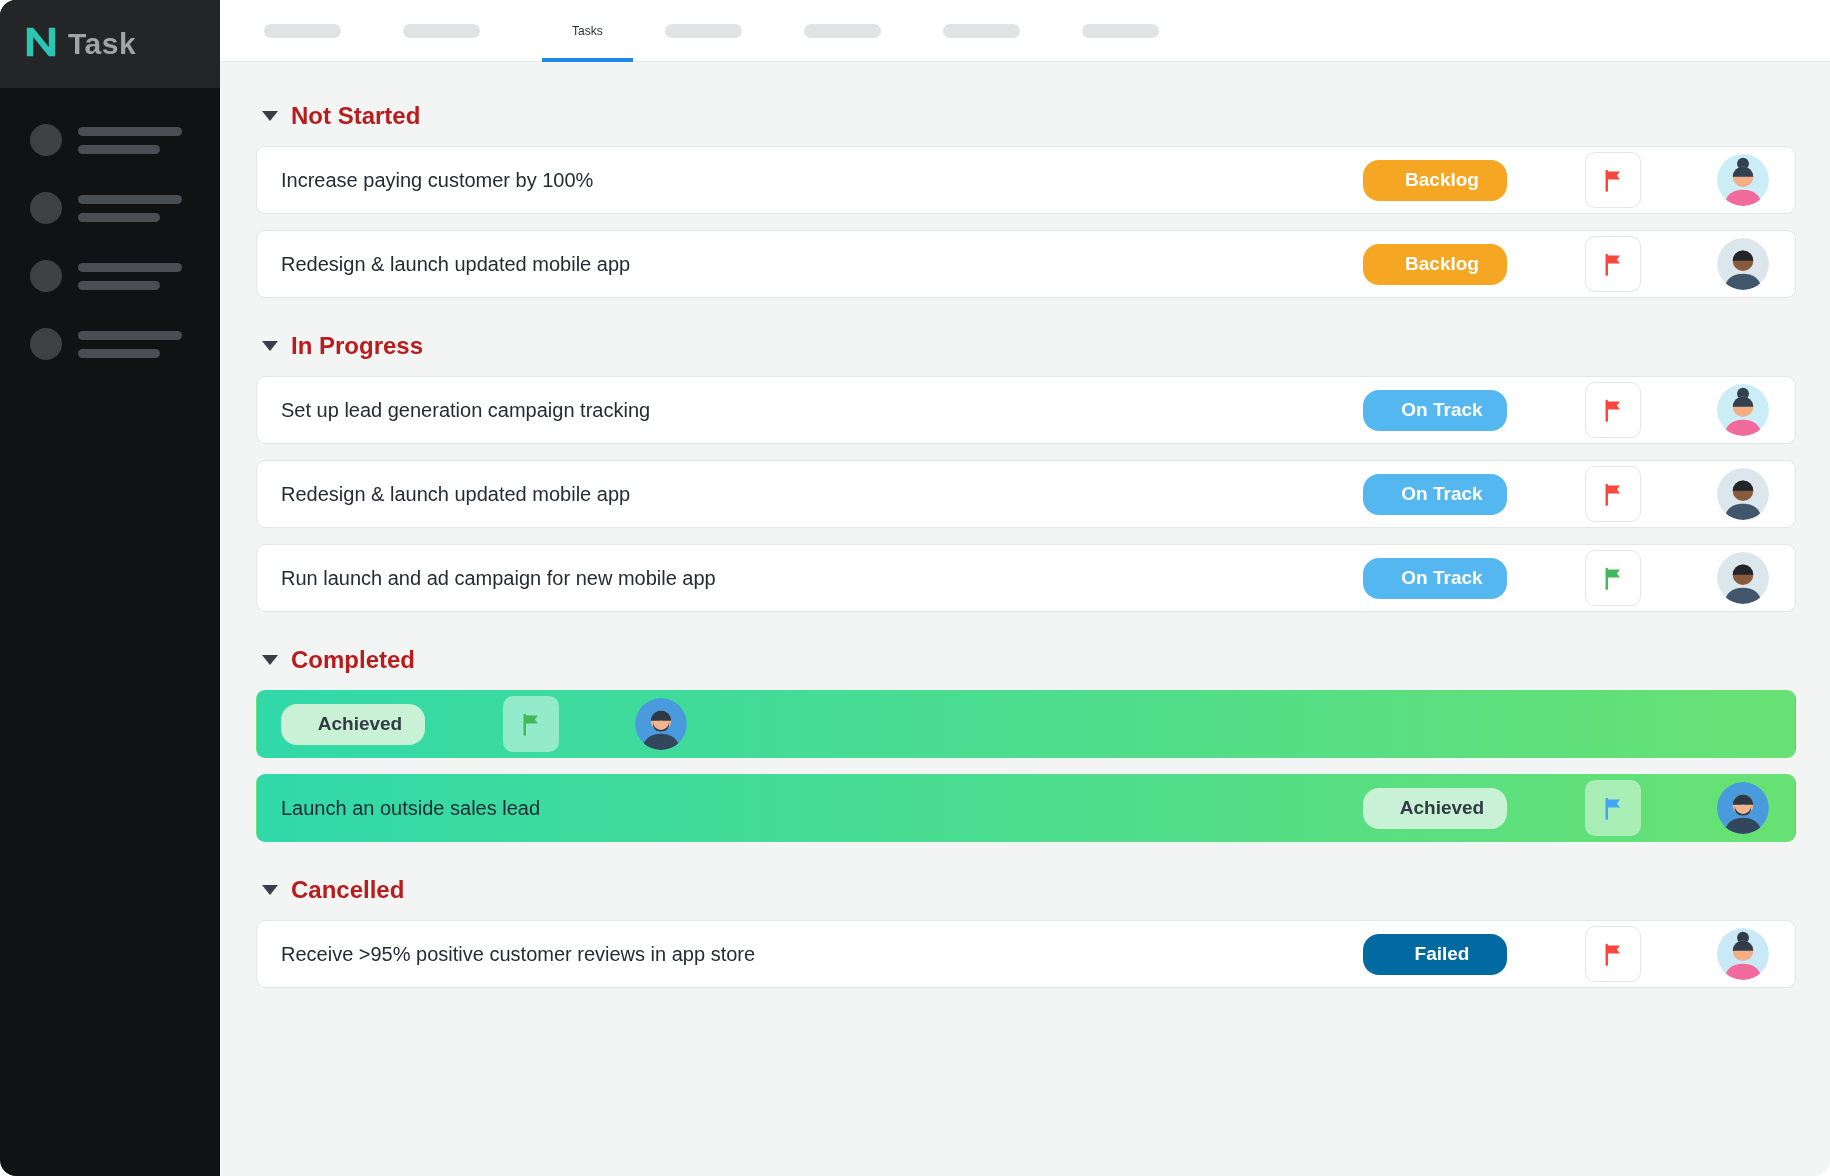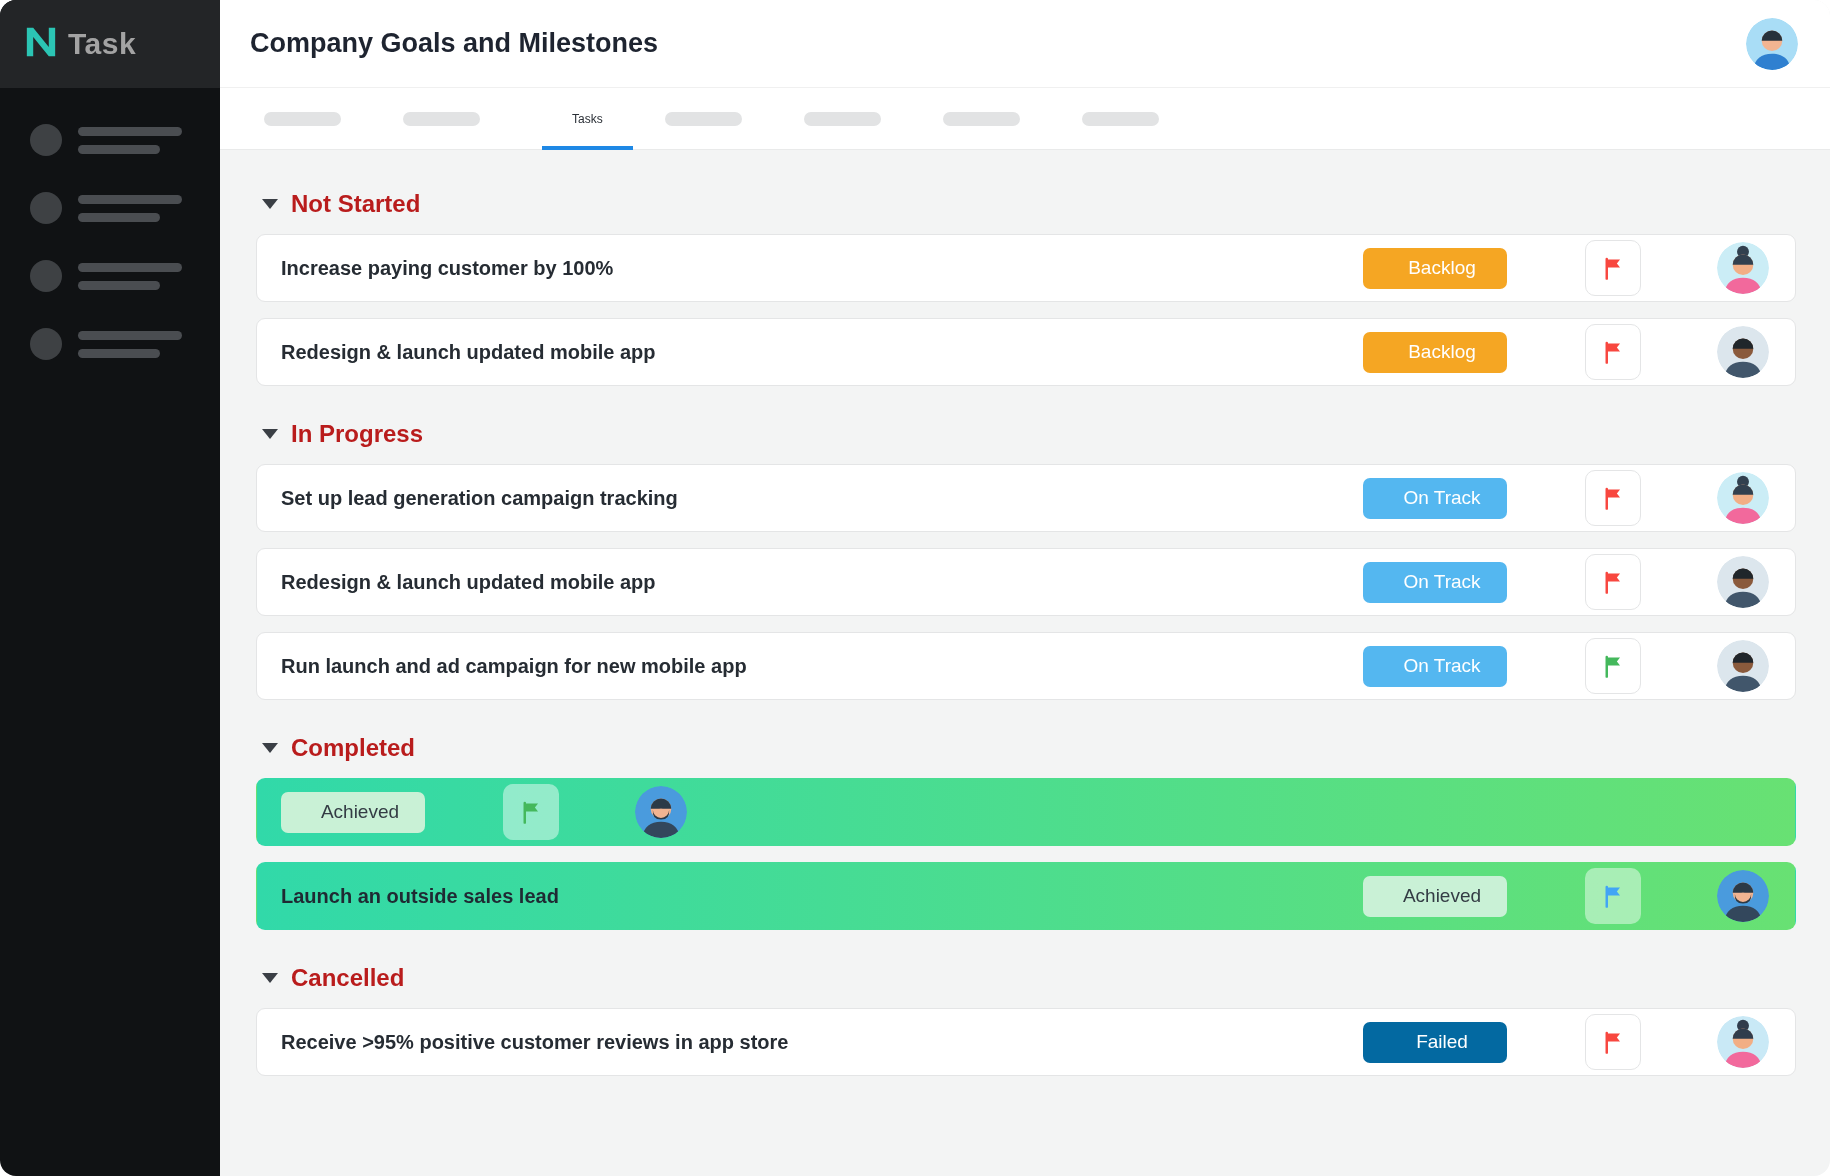--- a/index.html
+++ b/index.html
@@ -28,22 +28,22 @@
   .tab-pill { width:77px; height:14px; border-radius:7px; background:#e2e3e4; margin-right:62px; flex-shrink:0; }
   .tab-active { height:100%; display:flex; align-items:center; padding:0 30px; margin-right:32px; font-size:12px; color:#2a2f36; position:relative; cursor:pointer; }
   .tab-active::after { content:""; position:absolute; left:0; right:0; bottom:-1px; height:4px; background:#1e88e5; }
 
   .content { flex:1; padding:6px 34px 0 36px; overflow:hidden; }
   .section-header { display:flex; align-items:center; gap:13px; margin:34px 0 16px 6px; cursor:pointer; }
   .caret { width:0; height:0; border-left:8px solid transparent; border-right:8px solid transparent; border-top:10px solid #3a3f45; }
   .section-title { font-size:24px; font-weight:bold; color:#b91c1c; }
 
   .task-row { height:68px; background:#ffffff; border:1px solid #e4e5e6; border-radius:9px; display:flex; align-items:center; padding:0 26px 0 24px; margin-bottom:16px; }
-  .task-title { flex:1; font-size:20px; color:#262c33; min-width:0; white-space:nowrap; overflow:hidden; text-overflow:ellipsis;font-weight:bold; }
-  .status-badge { width:144px; height:41px; border-radius:7px; display:flex; align-items:center; justify-content:center; font-size:19px; font-weight:400; flex-shrink:0; cursor:pointer;padding-left:14px; }
+  .task-title { flex:1; font-size:20px; color:#262c33; min-width:0; white-space:nowrap; overflow:hidden; text-overflow:ellipsis; }
+  .status-badge { width:144px; height:41px; border-radius:16px; display:flex; align-items:center; justify-content:center; font-size:19px; font-weight:700; flex-shrink:0; cursor:pointer;padding-left:14px; }
   .flag-box { width:56px; height:56px; background:#ffffff; border:1px solid #e4e5e6; border-radius:10px; display:flex; align-items:center; justify-content:center; margin-left:78px; flex-shrink:0; cursor:pointer; }
   .avatar { width:52px; height:52px; border-radius:50%; overflow:hidden; margin-left:76px; flex-shrink:0; cursor:pointer; }
 
   .task-row.highlight { background:linear-gradient(90deg,#31d9a9 0%,#68e173 100%); border:1px solid transparent; }
   .task-row.highlight .flag-box { background:rgba(255,255,255,0.45); border:none; }
   .task-row.highlight .task-title { color:#1f2a33; }
 </style>
 </head>
 <body>
 
@@ -85,38 +85,20 @@
         <div class="skel-lines">
             <div class="skel-line l1"></div>
             <div class="skel-line l2"></div>
           </div>
       </div>
     </div>
   </aside>
 
   <main class="main">
 
-    <header class="header">
-      <h1 class="title">Company Goals and Milestones</h1>
-      <div class="header-avatar"><svg viewBox="0 0 48 48" width="100%" height="100%" aria-hidden="true">
-    <defs>
-              <clipPath id="av0">
-                <circle cx="24" cy="24" r="24"></circle>
-              </clipPath>
-            </defs>
-    <circle cx="24" cy="24" r="24" fill="#a9ddf6"></circle>
-    <g clip-path="url(#av0)">
-
-      <path d="M7 49 C7 38 14 33 24 33 C34 33 41 38 41 49 Z" fill="#2f80d0"></path>
-      <circle cx="24" cy="21" r="9.5" fill="#f2b491"></circle>
-      <path d="M14.5 21 a9.5 9.5 0 0 1 19 0 z" fill="#27313b"></path>
-
-    </g>
-  </svg></div>
-    </header>
 
     <nav class="tabbar">
       <div class="tab-pill"></div>
       <div class="tab-pill"></div>
       <div class="tab-active">
         <span>Tasks</span>
       </div>
       <div class="tab-pill"></div>
       <div class="tab-pill"></div>
       <div class="tab-pill"></div>

